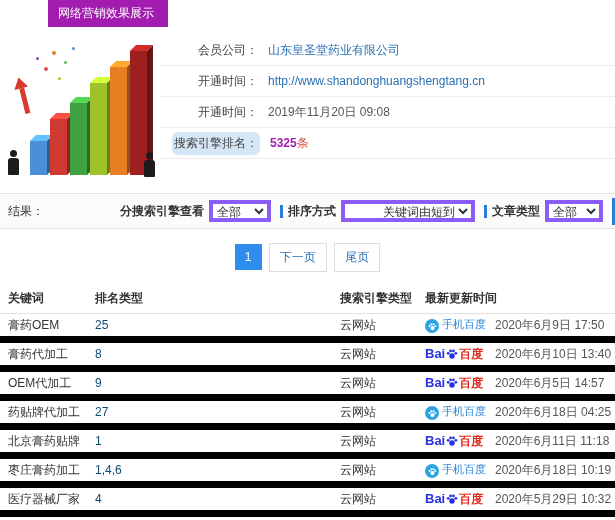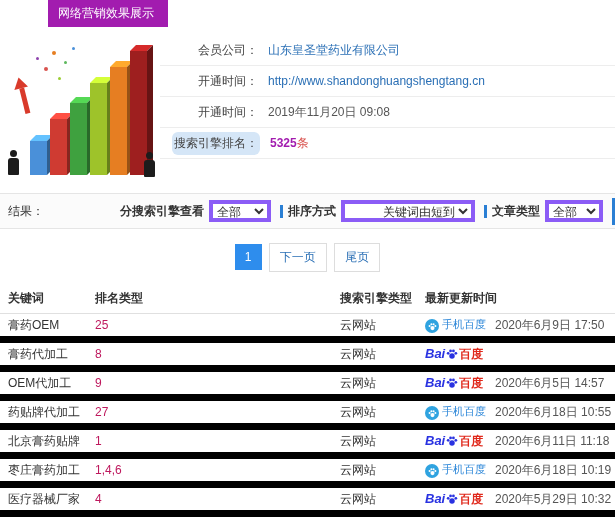--- a/index.html
+++ b/index.html
@@ -58,27 +58,27 @@
     margin:0 2px; cursor:pointer; background:#fff; }
   .page-box.current { background:#2e8ded; border-color:#2e8ded; color:#fff; padding:5px 9px; }
 
   
   .table { width:100%; }
   .trow, .thead { display:grid; grid-template-columns:87px 245px 85px 70px auto;
     align-items:center; padding-left:8px; border-bottom:7px solid #000000; }
   .thead { height:30px; font-weight:bold; color:#333; border-bottom:1px solid #e0e0e0; }
   .trow { height:29px; }
   .td, .th { white-space:nowrap; overflow:visible; }
-  .c-rank { color:#be185d; cursor:pointer; }
+  .c-rank { color:#0c4a6e; cursor:pointer; }
   .c-time { color:#555; }
 
   
   .paw { width:12px; height:12px; vertical-align:-2px; }
   .pc-paw { fill:#2932e1; margin:0 1px; }
-  .bd-bai { color:#2932e1; font-style:italic; font-weight:bold; font-size:13px; }
+  .bd-bai { color:#2932e1; font-weight:bold; font-size:13px; }
   .bd-cn { color:#e0291c; font-weight:bold; font-size:12px; }
   .mb-badge { display:inline-flex; align-items:center; justify-content:center; width:14px;
     height:14px; border-radius:50%; background:#2fa3e0; margin-right:3px; vertical-align:-3px; }
   .mb-paw { fill:#fff; width:9px; height:9px; vertical-align:0; }
   .mb-text { color:#2b86d8; font-size:11px; }
 </style>
 </head>
 <body>
 
 
@@ -184,20 +184,21 @@
     <span class="td c-kw">膏药代加工</span>
     <span class="td c-rank">8</span>
     <span class="td c-type">云网站</span>
     <span class="td c-engine"><span class="bd-logo"><span class="bd-bai">Bai</span><svg class="paw pc-paw" viewBox="0 0 20 20">
               <circle cx="10" cy="13.5" r="4.6"></circle>
               <circle cx="3.6" cy="8.8" r="2.3"></circle>
               <circle cx="7.6" cy="4.9" r="2.3"></circle>
               <circle cx="12.4" cy="4.9" r="2.3"></circle>
               <circle cx="16.4" cy="8.8" r="2.3"></circle>
             </svg><span class="bd-cn">百度</span></span></span>
+    <span class="td c-time">2020年6月10日 13:40</span>
   </div>
 
   <div class="trow">
     <span class="td c-kw">OEM代加工</span>
     <span class="td c-rank">9</span>
     <span class="td c-type">云网站</span>
     <span class="td c-engine"><span class="bd-logo"><span class="bd-bai">Bai</span><svg class="paw pc-paw" viewBox="0 0 20 20">
               <circle cx="10" cy="13.5" r="4.6"></circle>
               <circle cx="3.6" cy="8.8" r="2.3"></circle>
               <circle cx="7.6" cy="4.9" r="2.3"></circle>
@@ -213,21 +214,21 @@
     <span class="td c-type">云网站</span>
     <span class="td c-engine"><span class="mb-logo"><span class="mb-badge">
               <svg class="paw mb-paw" viewBox="0 0 20 20">
                 <circle cx="10" cy="13.5" r="4.6"></circle>
                 <circle cx="3.6" cy="8.8" r="2.3"></circle>
                 <circle cx="7.6" cy="4.9" r="2.3"></circle>
                 <circle cx="12.4" cy="4.9" r="2.3"></circle>
                 <circle cx="16.4" cy="8.8" r="2.3"></circle>
               </svg>
             </span><span class="mb-text">手机百度</span></span></span>
-    <span class="td c-time">2020年6月18日 10:55</span>
+    <span class="td c-time">2020年6月18日 04:25</span>
   </div>
 
   <div class="trow">
     <span class="td c-kw">北京膏药贴牌</span>
     <span class="td c-rank">1</span>
     <span class="td c-type">云网站</span>
     <span class="td c-engine"><span class="bd-logo"><span class="bd-bai">Bai</span><svg class="paw pc-paw" viewBox="0 0 20 20">
               <circle cx="10" cy="13.5" r="4.6"></circle>
               <circle cx="3.6" cy="8.8" r="2.3"></circle>
               <circle cx="7.6" cy="4.9" r="2.3"></circle>

